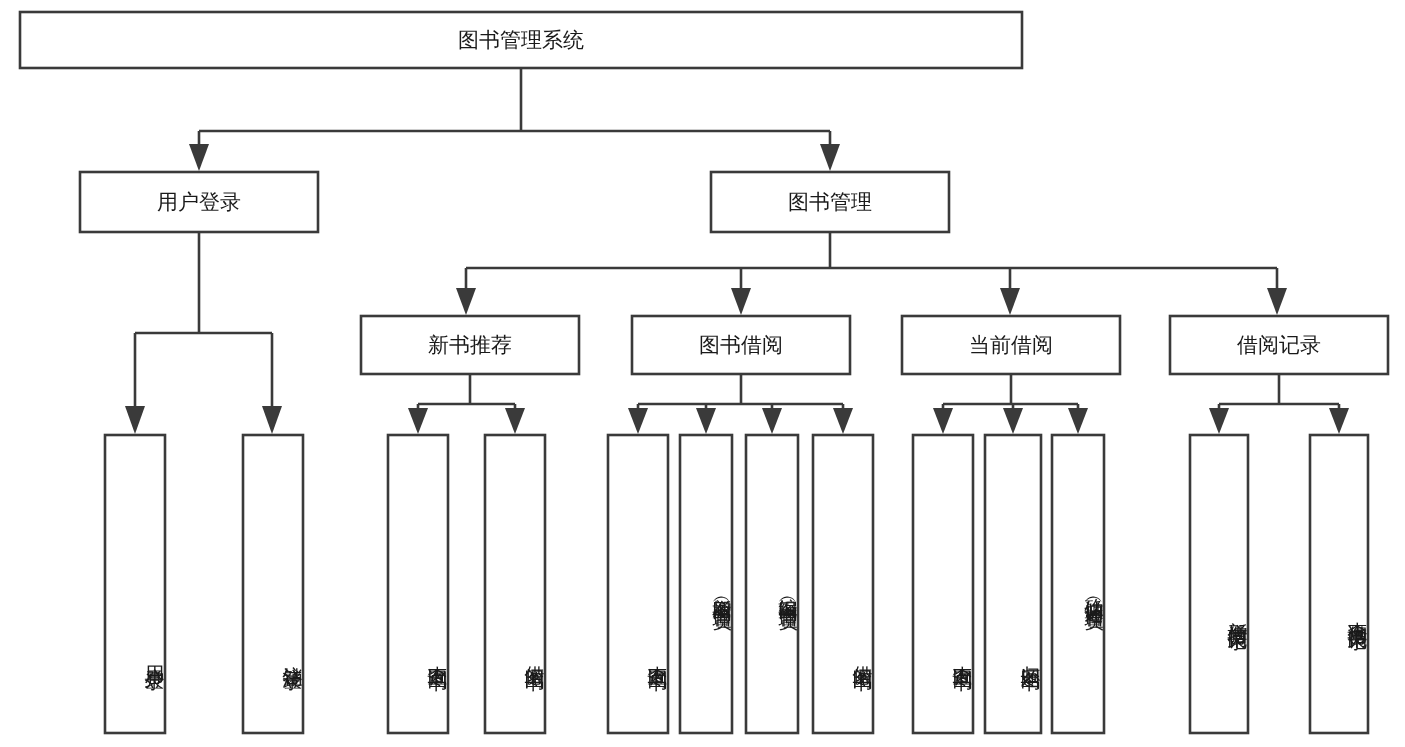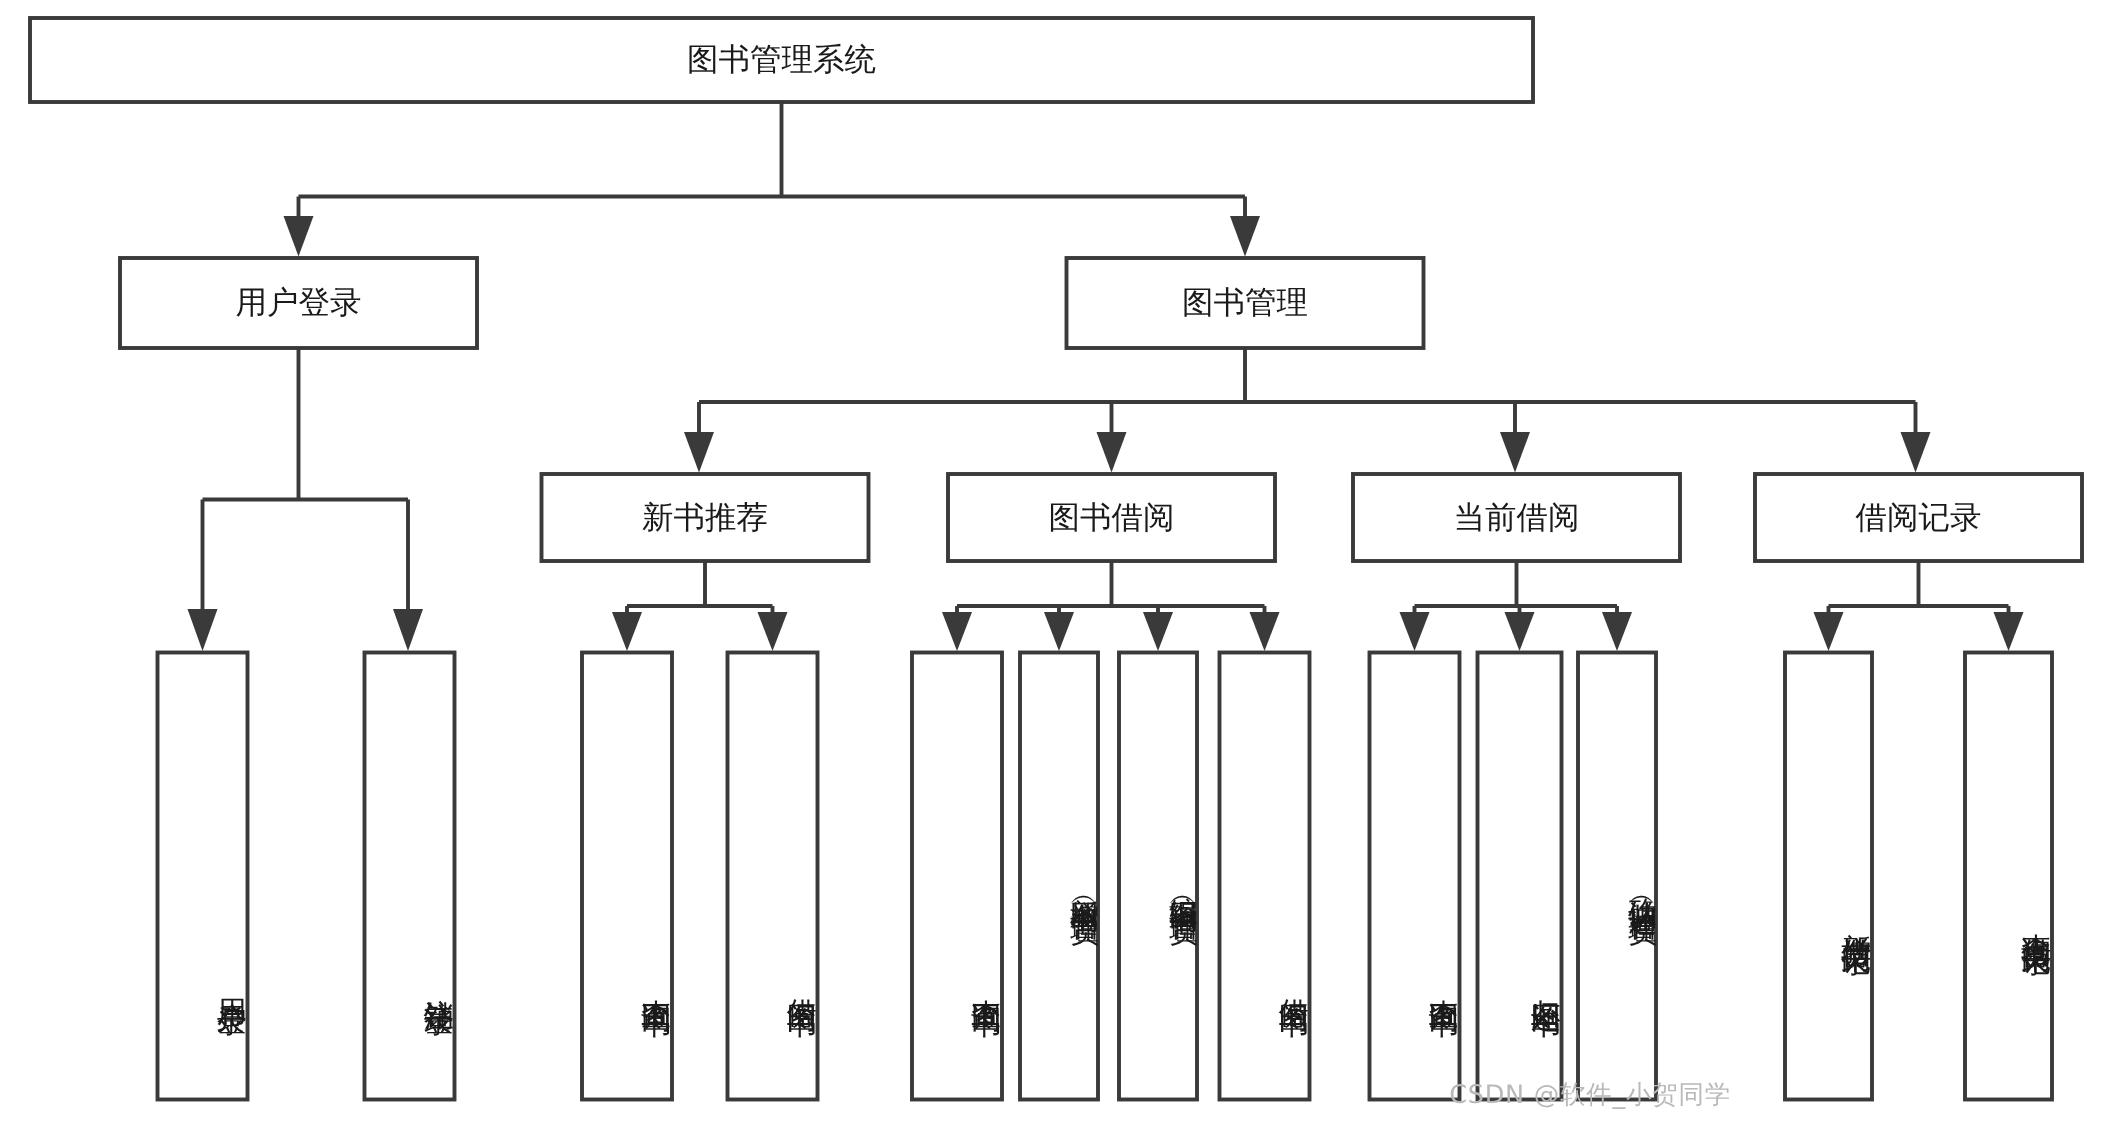--- a/index.html
+++ b/index.html
@@ -217,15 +217,14 @@
   <div class="leaf-label" style="left:913px; top:435px; width:60px; height:298px; padding-top:70px;">查询图书</div>
 
   <div class="leaf-label" style="left:985px; top:435px; width:56px; height:298px; padding-top:70px;">归还图书</div>
 
   <div class="leaf-label" style="left:1052px; top:435px; width:52px; height:298px; padding-top:8px; font-size:19px;">确认归还（管理员）</div>
 
   <div class="leaf-label" style="left:1190px; top:435px; width:58px; height:298px; padding-top:28px;">新增借阅记录</div>
 
   <div class="leaf-label" style="left:1310px; top:435px; width:58px; height:298px; padding-top:28px;">查询借阅记录</div>
 
-  <div class="watermark">CSDN @软件_小贺同学</div>
 
 </div>
 
 </body></html>

